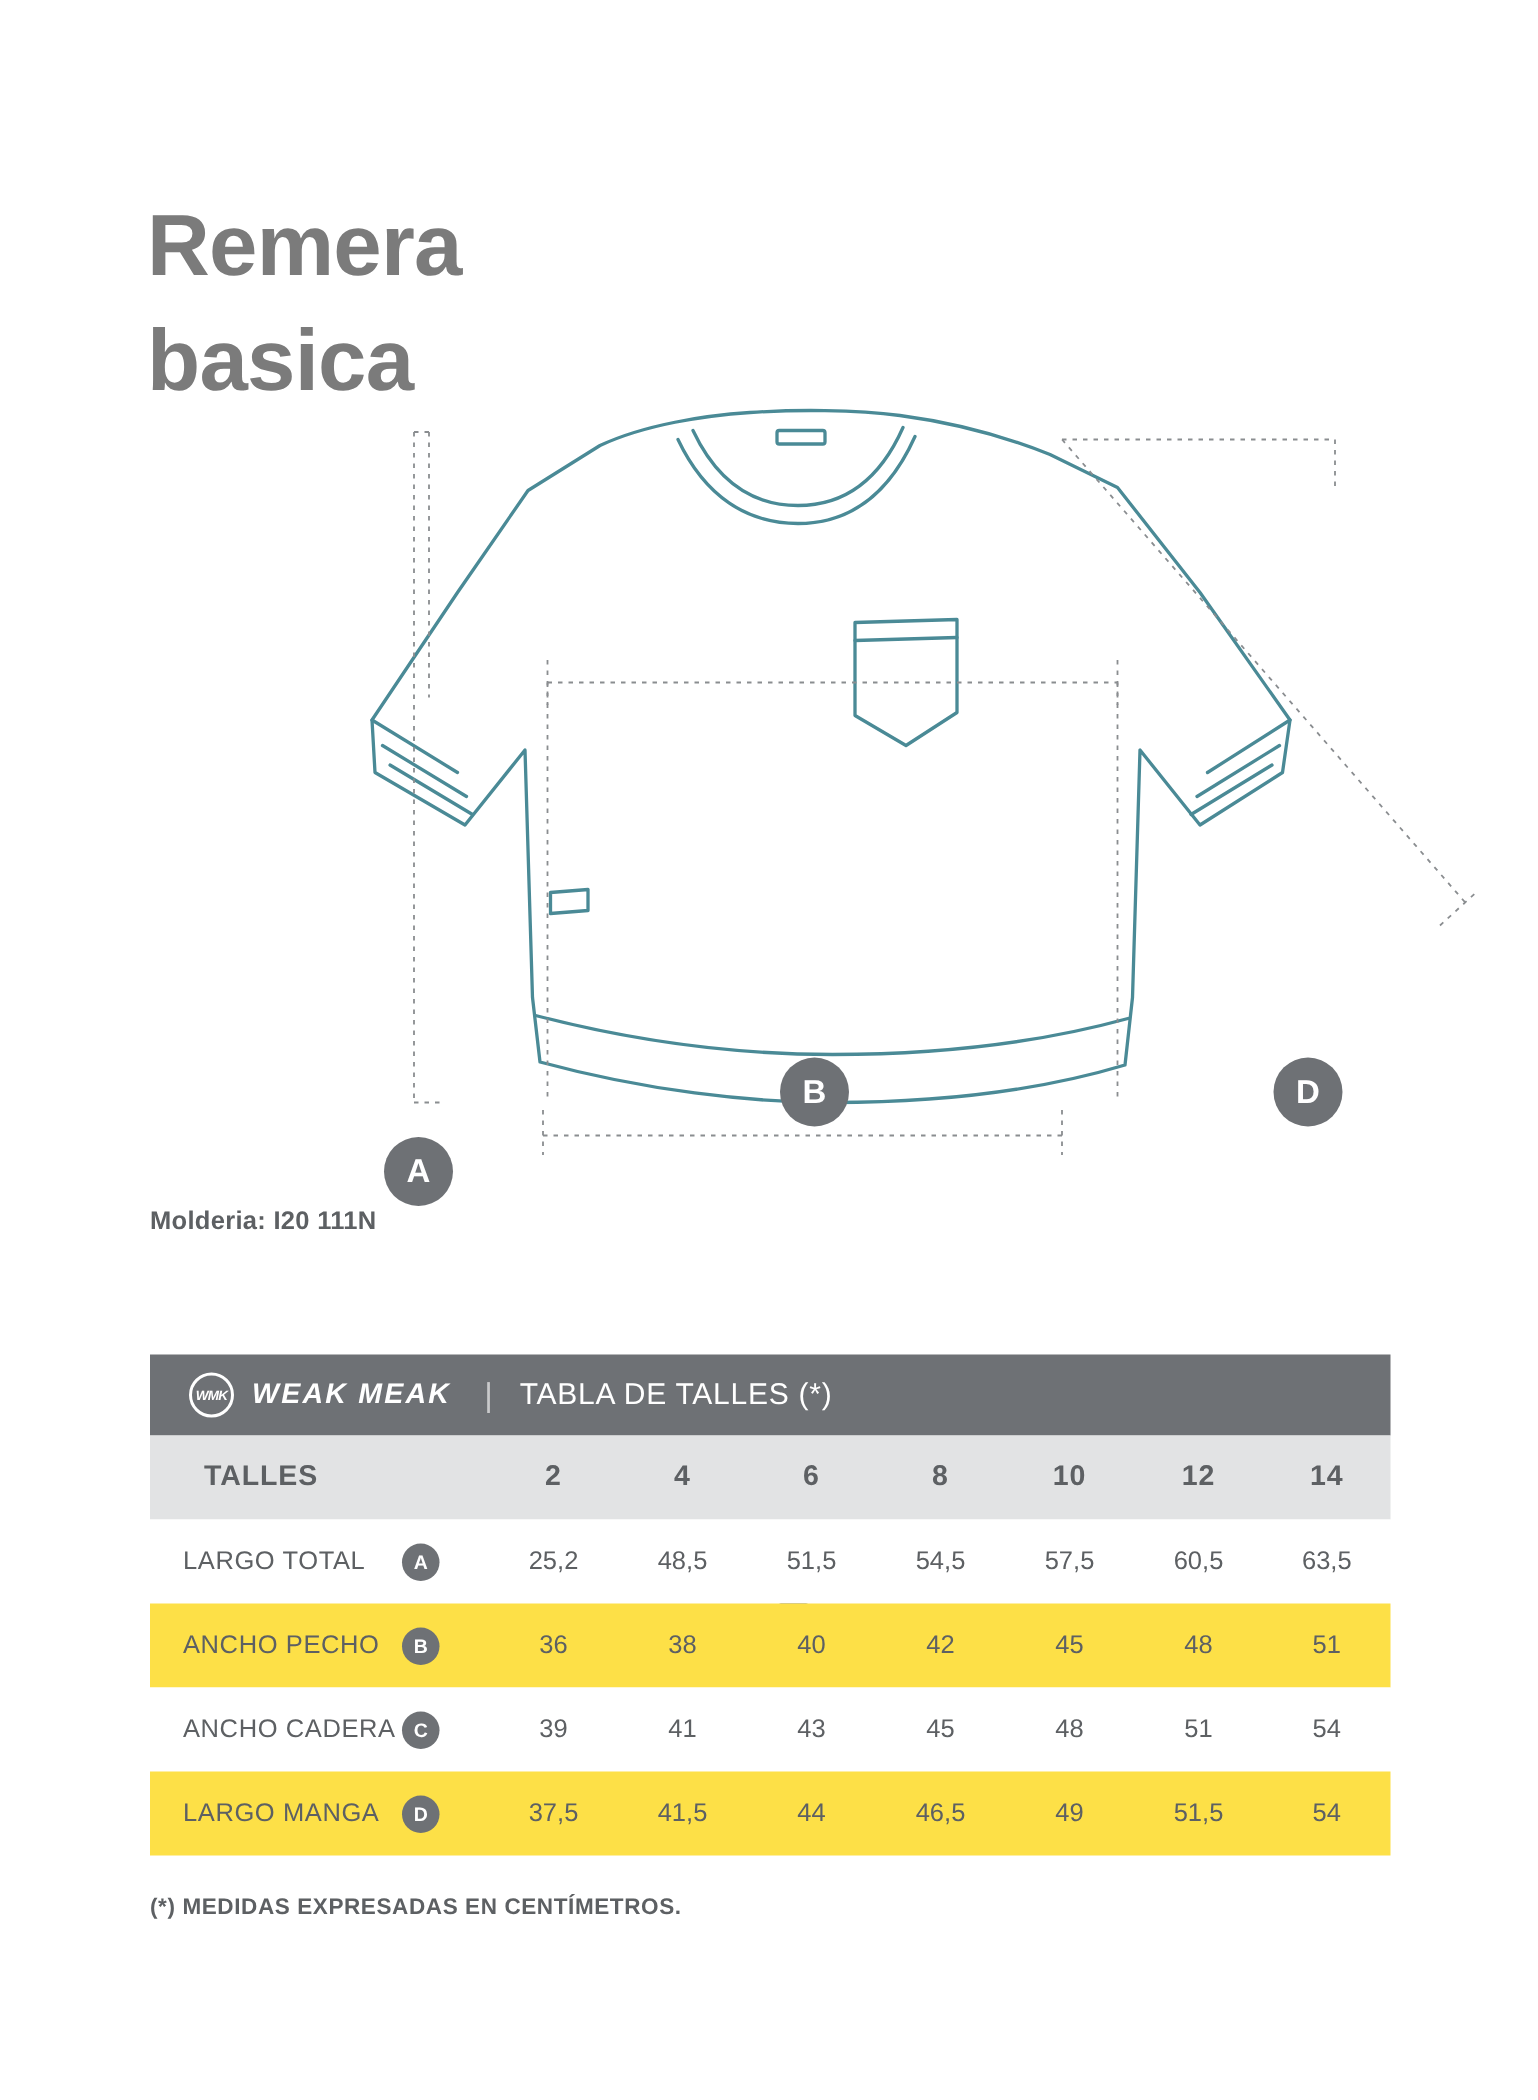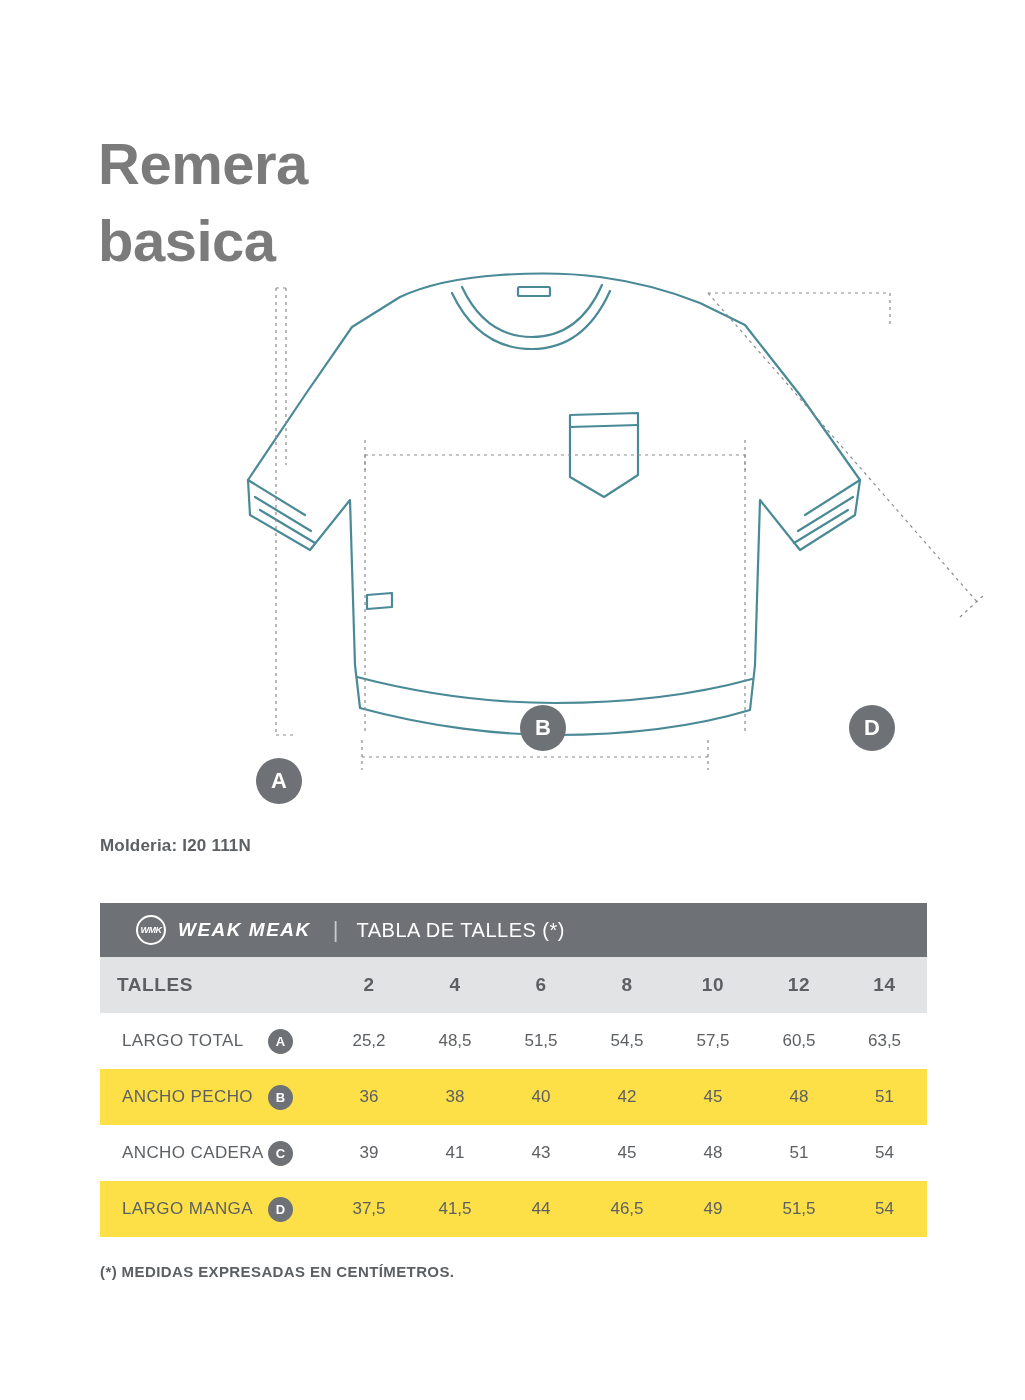--- a/index.html
+++ b/index.html
@@ -59,21 +59,21 @@
   }
   #badge-a { left: 156px; top: 493px; }
   #badge-b { left: 420px; top: 440px; }
   #badge-c { left: 406px; top: 760px; }
   #badge-d { left: 749px; top: 440px; }
 
   
   .molderia {
     position: absolute;
     left: 100px;
-    top: 836px;
+    top: 804px;
     font-size: 17px;
     font-weight: bold;
     color: #5d6063;
     letter-spacing: 0.2px;
   }
 
   
   .table-wrap {
     position: absolute;
     left: 100px;
@@ -87,21 +87,21 @@
   }
   table.sizes thead tr.brand-row th {
     background: #6e7175;
     height: 54px;
     padding: 0;
     vertical-align: middle;
   }
   .brand-cell {
     display: flex;
     align-items: center;
-    padding-left: 36px;
+    padding-left: 26px;
     gap: 0px;
   }
   .brand-logo-circle {
     width: 30px;
     height: 30px;
     border-radius: 50%;
     border: 2px solid #ffffff;
     display: flex;
     align-items: center;
     justify-content: center;
@@ -137,21 +137,21 @@
 
   table.sizes thead tr.head-row th {
     background: #e2e3e4;
     height: 56px;
     font-size: 19px;
     font-weight: bold;
     color: #5d6063;
     letter-spacing: 0.6px;
     vertical-align: middle;
   }
-  th.label-col { text-align: left; padding-left: 17px; }
+  th.label-col { text-align: left; padding-left: 36px; }
   th.num, td.num { text-align: center; }
 
   table.sizes tbody td {
     height: 56px;
     font-size: 17px;
     color: #5d6063;
     vertical-align: middle;
   }
   tbody tr.even td { background: #fde047; }
   tbody tr.odd td { background: #ffffff; }

